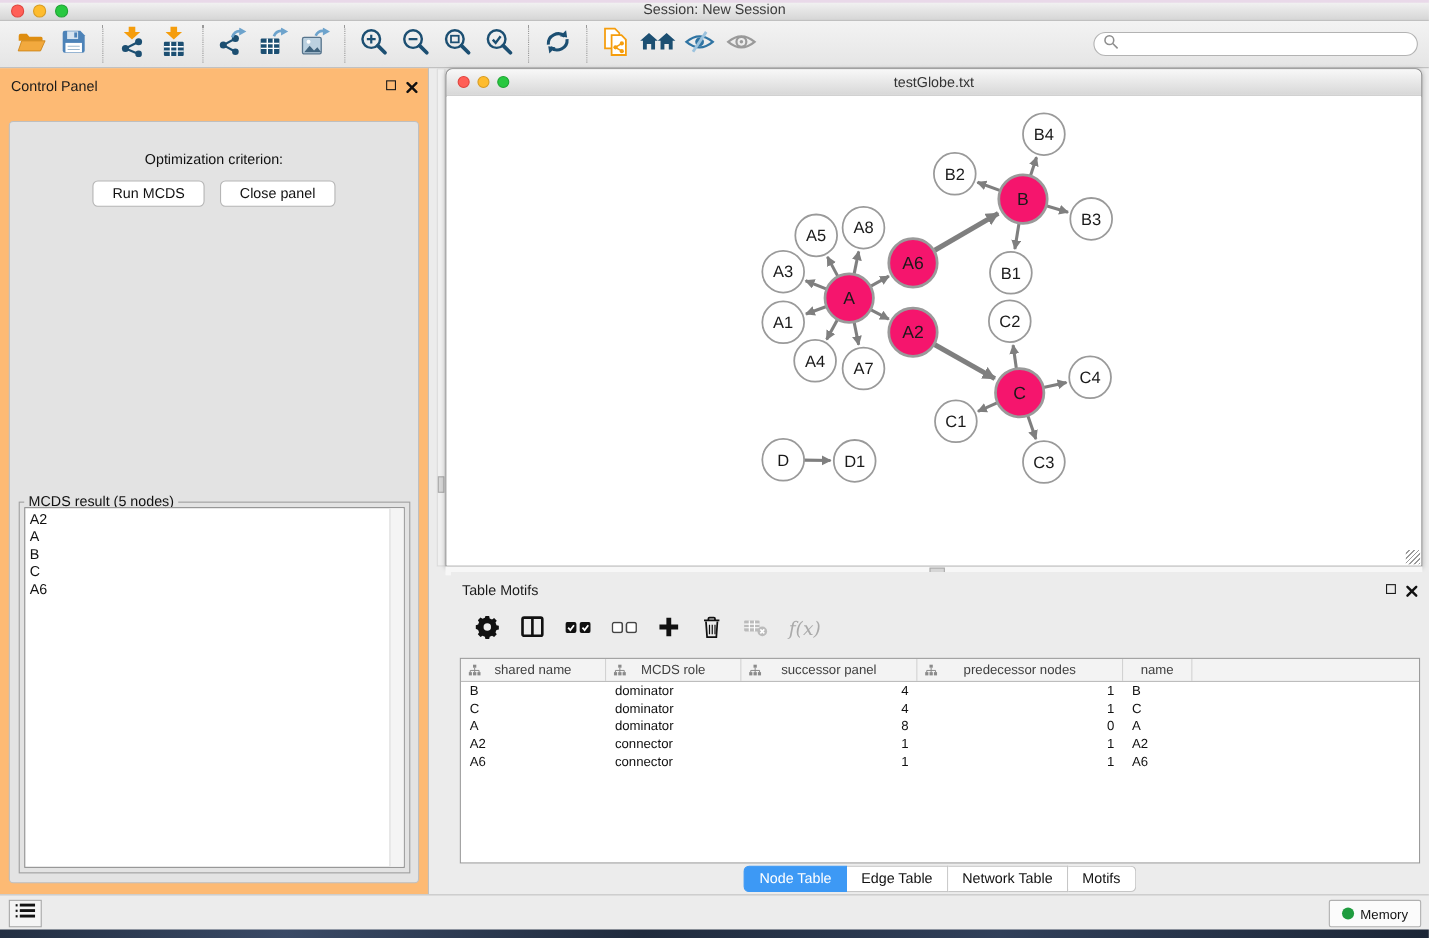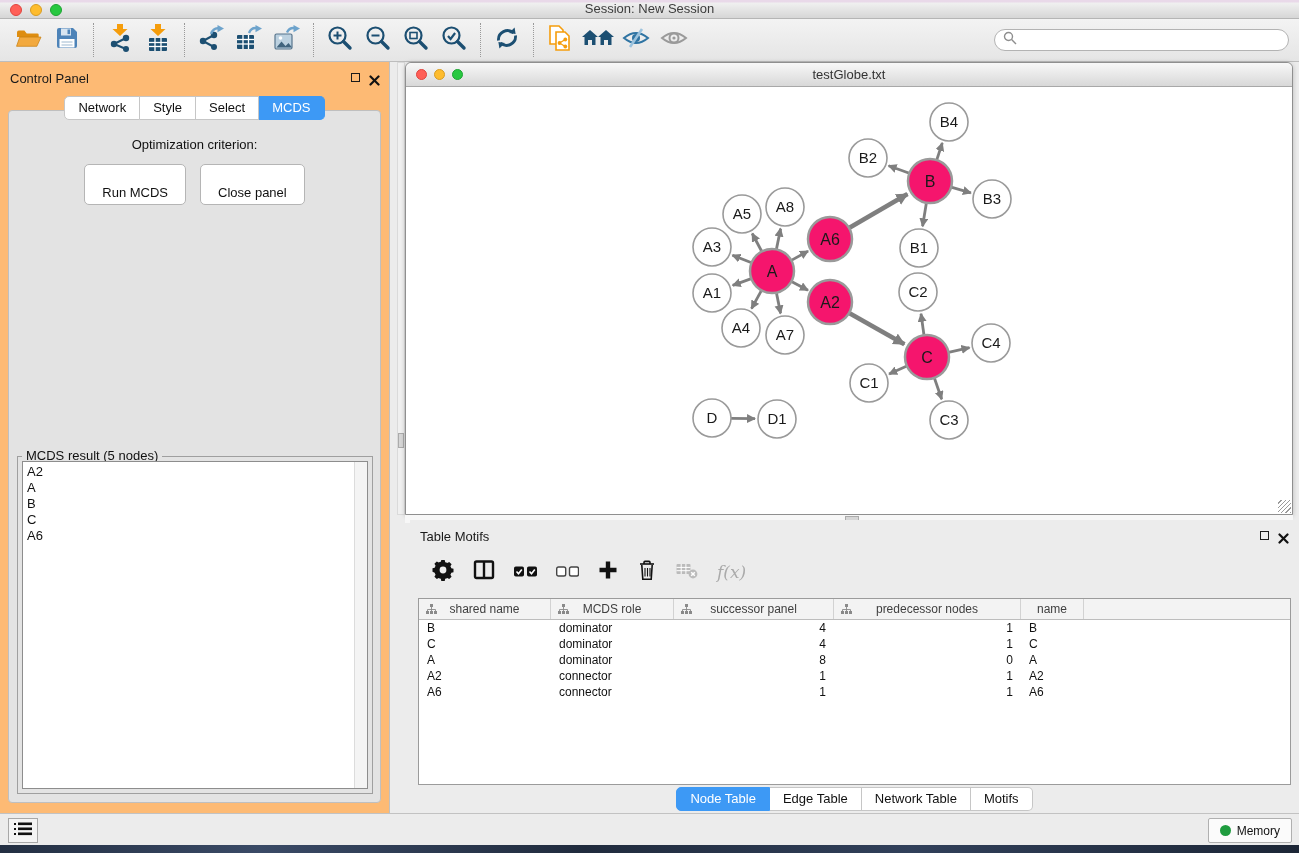--- a/index.html
+++ b/index.html
@@ -42,21 +42,21 @@
   .seg-tabs { position:absolute; top:34px; left:0; right:0; display:flex; justify-content:center; z-index:3; }
   .seg-tab { background:#fff; border:1px solid #c6c6c6; border-left:none; padding:3px 13px 4px; font-size:13px; line-height:15px; color:#111; }
   .seg-tab:first-child { border-left:1px solid #c6c6c6; border-radius:5px 0 0 5px; }
   .seg-tab:last-child { border-radius:0 5px 5px 0; }
   .seg-tab.active { background:#3d99f5; border-color:#3d99f5; color:#fff; }
   .cp-body { position:absolute; top:48px; left:8px; right:8px; bottom:10px; background:#e3e3e3; border:1px solid #bfbfbf; border-radius:4px; }
   .opt-label { margin-top:26px; text-align:center; font-size:13px; color:#111; }
   .combo { position:relative; margin:9px auto 0; width:316px; height:24px; background:#fff; border:1px solid #a9a9a9; border-radius:4px; display:flex; align-items:center; padding:0 24px 0 9px; font-size:13px; }
   .combo-stepper { position:absolute; right:2px; top:2px; bottom:2px; width:19px; border-radius:3px; background:linear-gradient(#74b6f9,#3c8ef0); display:flex; flex-direction:column; align-items:center; justify-content:center; gap:2px; }
   .btn-row { display:flex; justify-content:center; gap:14px; margin-top:12px; }
-  .push-btn { background:#fff; border:1px solid #b5b5b5; border-radius:5px; padding:20px 17px 4px; font-size:13px; color:#111; }
+  .push-btn { background:#fff; border:1px solid #b5b5b5; border-radius:5px; padding:3px 17px 4px; font-size:13px; color:#111; }
   .result-box { position:absolute; left:8px; right:7px; top:345px; bottom:8px; border:1px solid #9f9f9f; background:#e3e3e3; padding:4px; }
   .result-legend { position:absolute; top:-9px; left:4px; background:#e3e3e3; padding:0 4px; font-size:13px; color:#111; }
   .result-list { position:relative; width:100%; height:100%; background:#fff; border:1px solid #8d8d8d; overflow:hidden; padding:2px 0 0 4px; }
   .result-scroll { position:absolute; top:0; right:0; bottom:0; width:13px; background:#f4f4f4; border-left:1px solid #dcdcdc; }
   .list-item { font-size:13px; line-height:16px; color:#111; }
   
   .workspace { position:absolute; left:390px; right:0; top:62px; bottom:40px; }
   .net-vscroll { position:absolute; left:7px; top:0; width:8px; height:453px; background:#f0f0f0; border:1px solid #dadada; }
   .net-vthumb { position:absolute; left:0; right:0; top:370px; height:15px; background:#d6d6d6; border:1px solid #ababab; }
   .net-hscroll { position:absolute; left:15px; top:453px; width:888px; height:8px; background:#f7f7f7; }
@@ -270,26 +270,20 @@
 
   <div class="control-panel">
     <div class="panel-title">Control Panel</div>
     <span class="panel-float cp-float"></span>
     <span class="panel-close cp-close"><svg width="11" height="11" viewBox="0 0 11 11">
           <g stroke="#111" stroke-width="2.2" stroke-linecap="round">
             <line x1="1.5" y1="1.5" x2="9.5" y2="9.5"></line>
             <line x1="9.5" y1="1.5" x2="1.5" y2="9.5"></line>
           </g>
         </svg></span>
-    <div class="seg-tabs" id="cp-tabs">
-        <div class="seg-tab">Network</div>
-        <div class="seg-tab">Style</div>
-        <div class="seg-tab">Select</div>
-        <div class="seg-tab active">MCDS</div>
-      </div>
     <div class="cp-body">
       <div class="opt-label">Optimization criterion:</div>
       <div class="btn-row">
         <button class="push-btn">Run MCDS</button>
         <button class="push-btn">Close panel</button>
       </div>
       <div class="result-box">
         <div class="result-legend">MCDS result (5 nodes)</div>
         <div class="result-list" id="result-list">
           <div class="result-scroll"></div>

